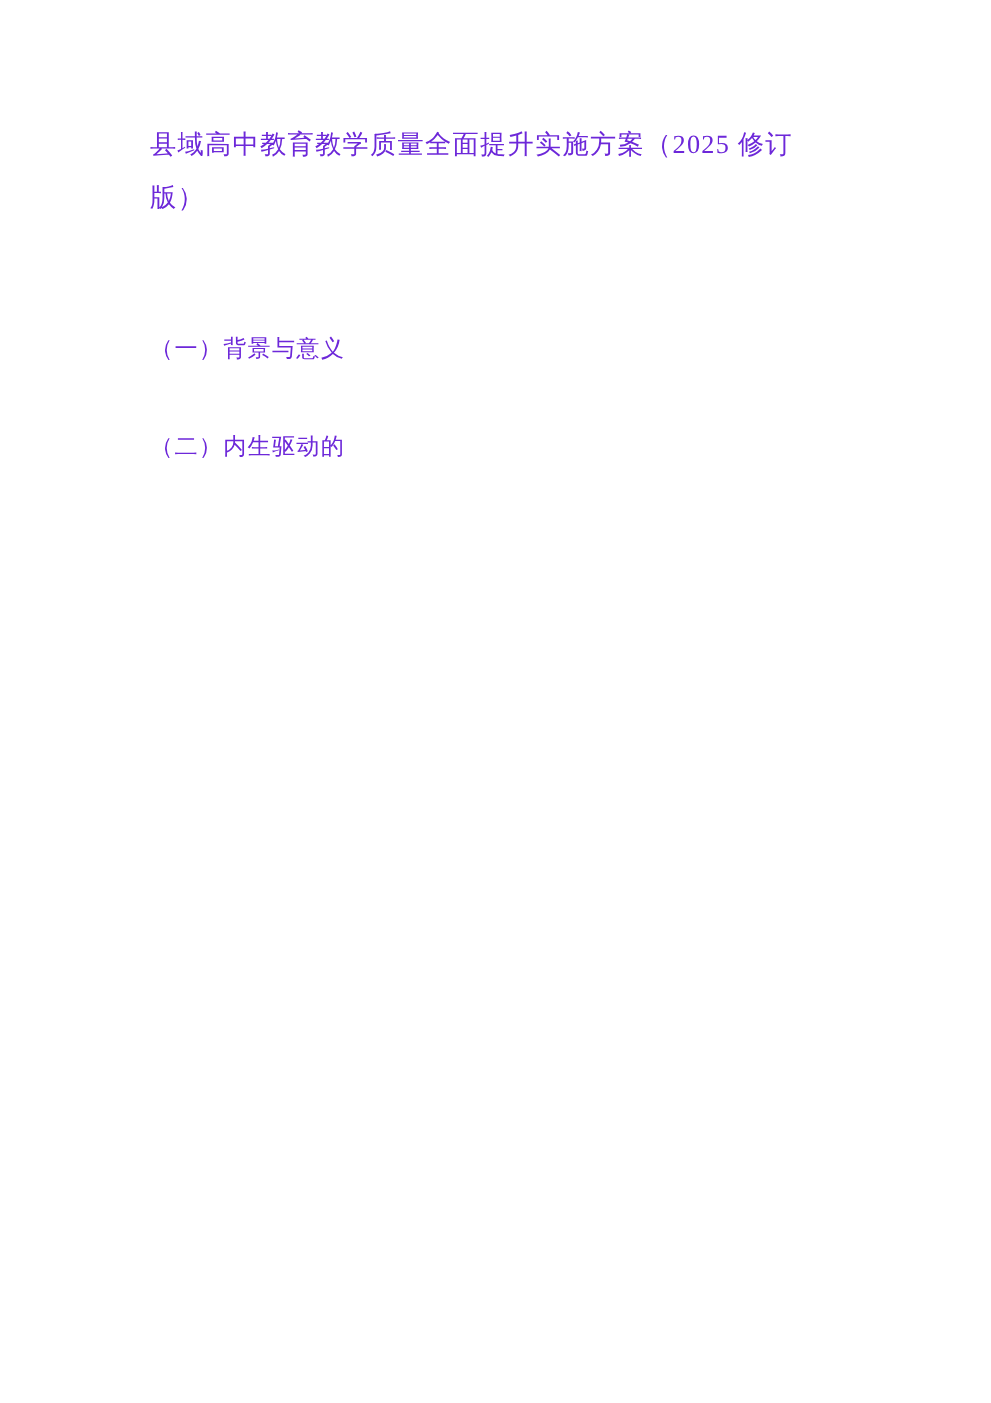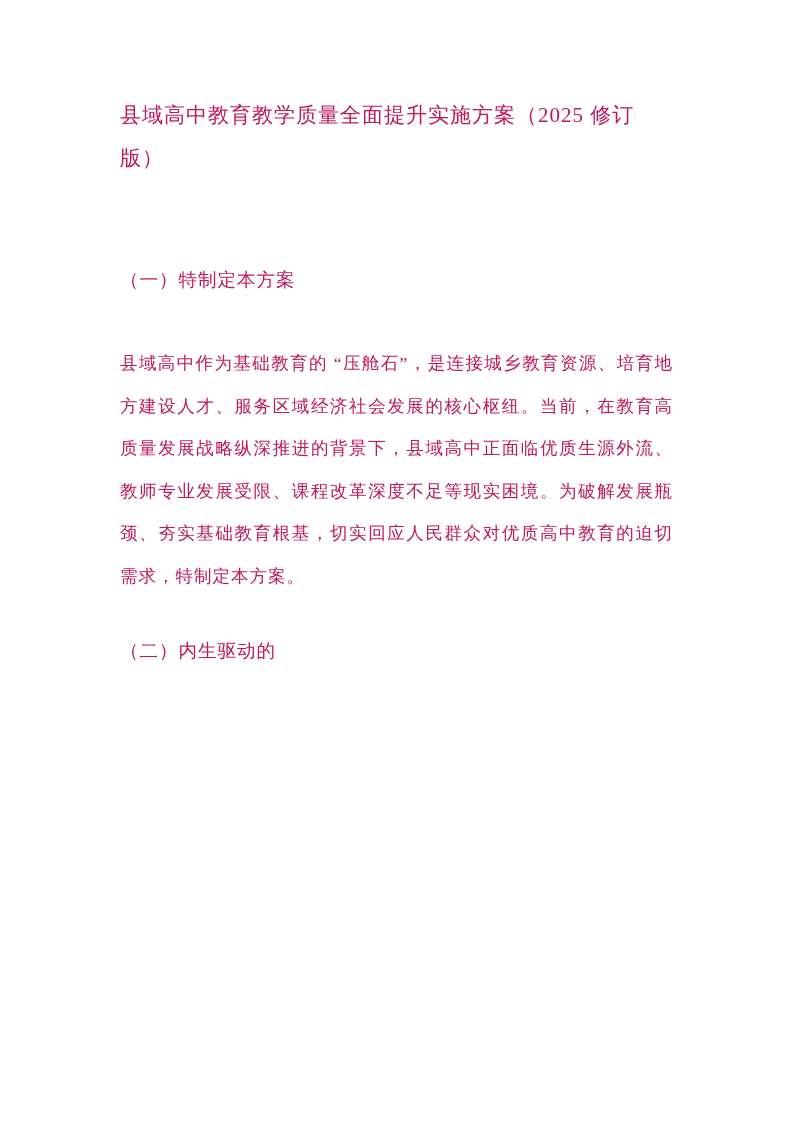--- a/index.html
+++ b/index.html
@@ -10,21 +10,21 @@
   .page {
     position: relative;
     width: 793px;
     height: 1122px;
     margin: 0 auto;
     background: #ffffff;
     box-sizing: border-box;
     padding: 94px 120px 0 120px;
     overflow: hidden;
     font-family: "Liberation Serif", "DejaVu Serif", serif;
-    color: #be185d;
+    color: #6d28d9;
   }
   .doc-title {
     margin: 0 0 79px 0;
     font-size: 21px;
     font-weight: normal;
     line-height: 43px;
     letter-spacing: 1px;
     text-align: left;
   }
   .section-heading {
@@ -55,19 +55,18 @@
     margin-bottom: 0;
   }
 </style>
 </head>
 <body>
 
 <div class="page">
   <h1 class="doc-title">县域高中教育教学质量全面提升实施方案（2025 修订版）</h1>
 
 
-  <h3 class="subsection-heading">（一）特制定本方案</h3>
+  <h3 class="subsection-heading">（一）背景与意义</h3>
 
-  <p class="body-para">县域高中作为基础教育的 “压舱石”，是连接城乡教育资源、培育地方建设人才、服务区域经济社会发展的核心枢纽。当前，在教育高质量发展战略纵深推进的背景下，县域高中正面临优质生源外流、教师专业发展受限、课程改革深度不足等现实困境。为破解发展瓶颈、夯实基础教育根基，切实回应人民群众对优质高中教育的迫切需求，特制定本方案。</p>
 
 
   <h3 class="subsection-heading last">（二）内生驱动的</h3>
 </div>
 
 </body></html>

